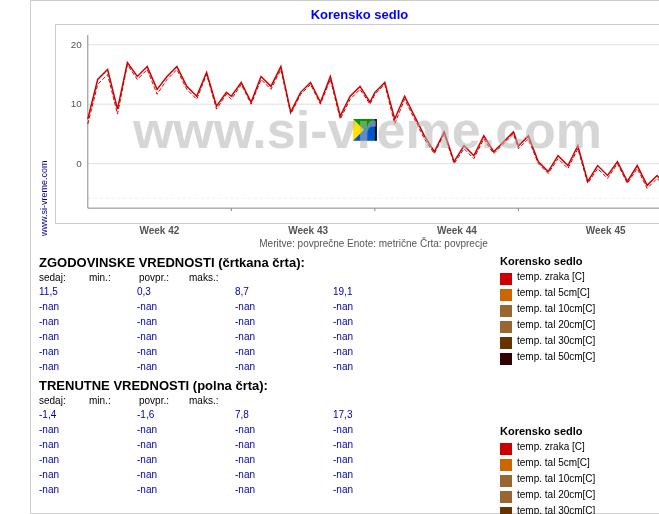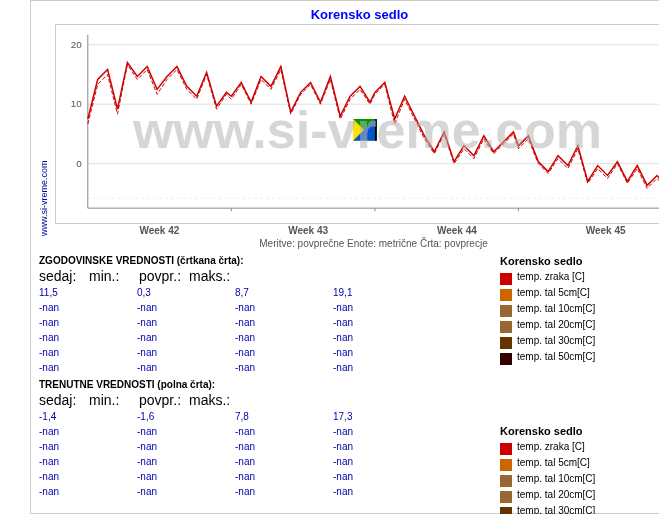--- a/index.html
+++ b/index.html
@@ -61,27 +61,27 @@
       gap: 20px;
     }
     .left-table {
       flex: 1;
     }
     .right-legend {
       min-width: 180px;
     }
     .section-header {
       font-weight: bold;
-      font-size: 10px;
+      font-size: 13px;
       margin-bottom: 2px;
     }
     .col-headers {
       display: grid;
       grid-template-columns: 50px 50px 50px 50px;
-      font-size: 14px;
+      font-size: 10px;
       color: #000;
       margin-bottom: 1px;
     }
     .data-row {
       display: grid;
       grid-template-columns: 50px 50px 50px 50px;
       font-size: 10px;
       color: #00a;
       line-height: 1.5;
       gap: 48px;

